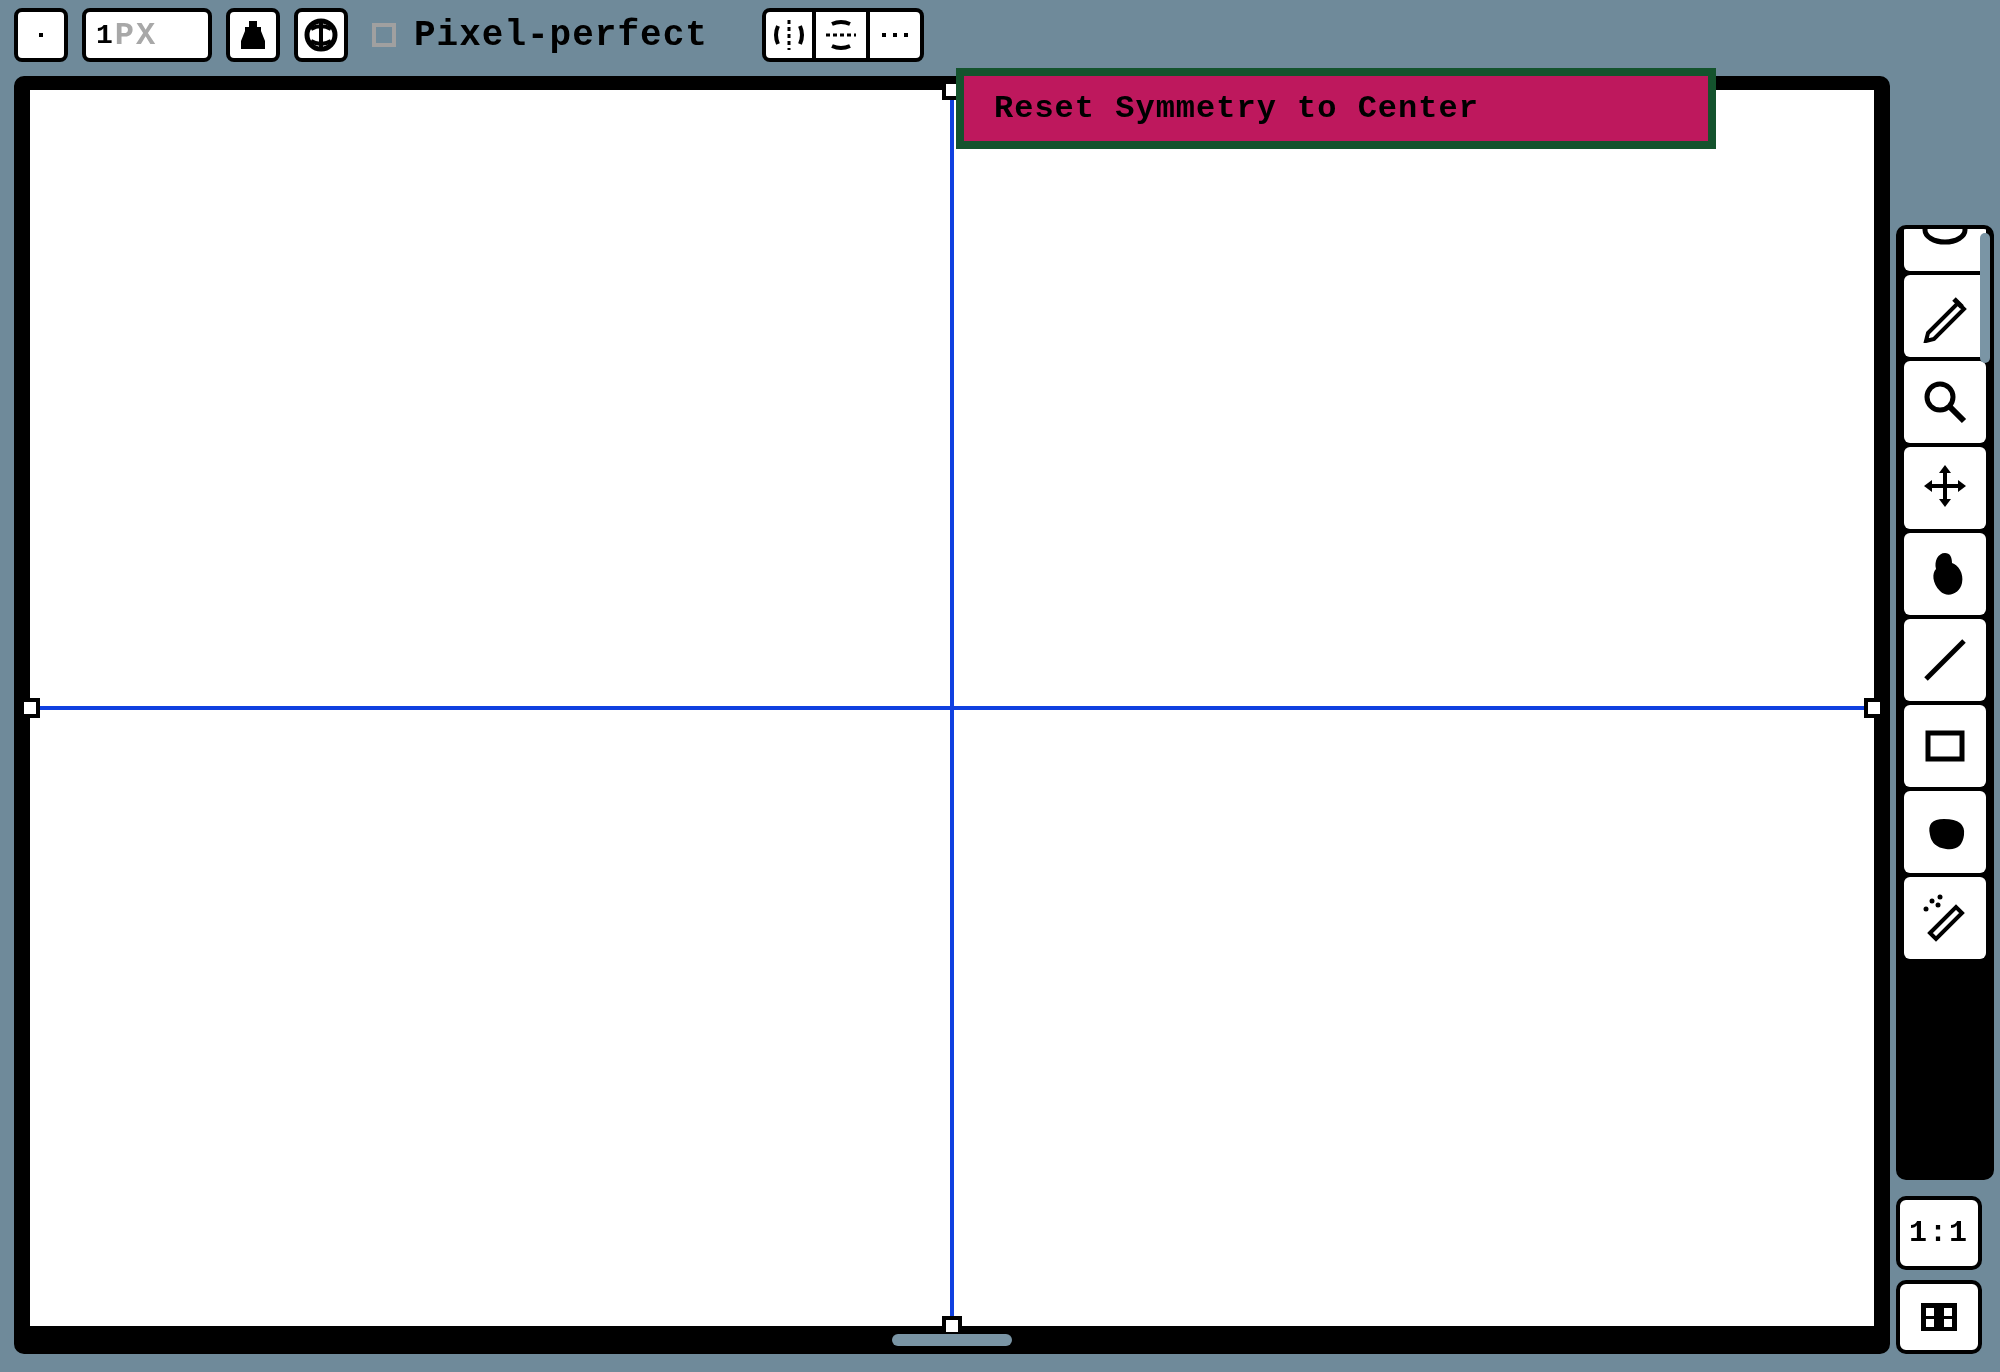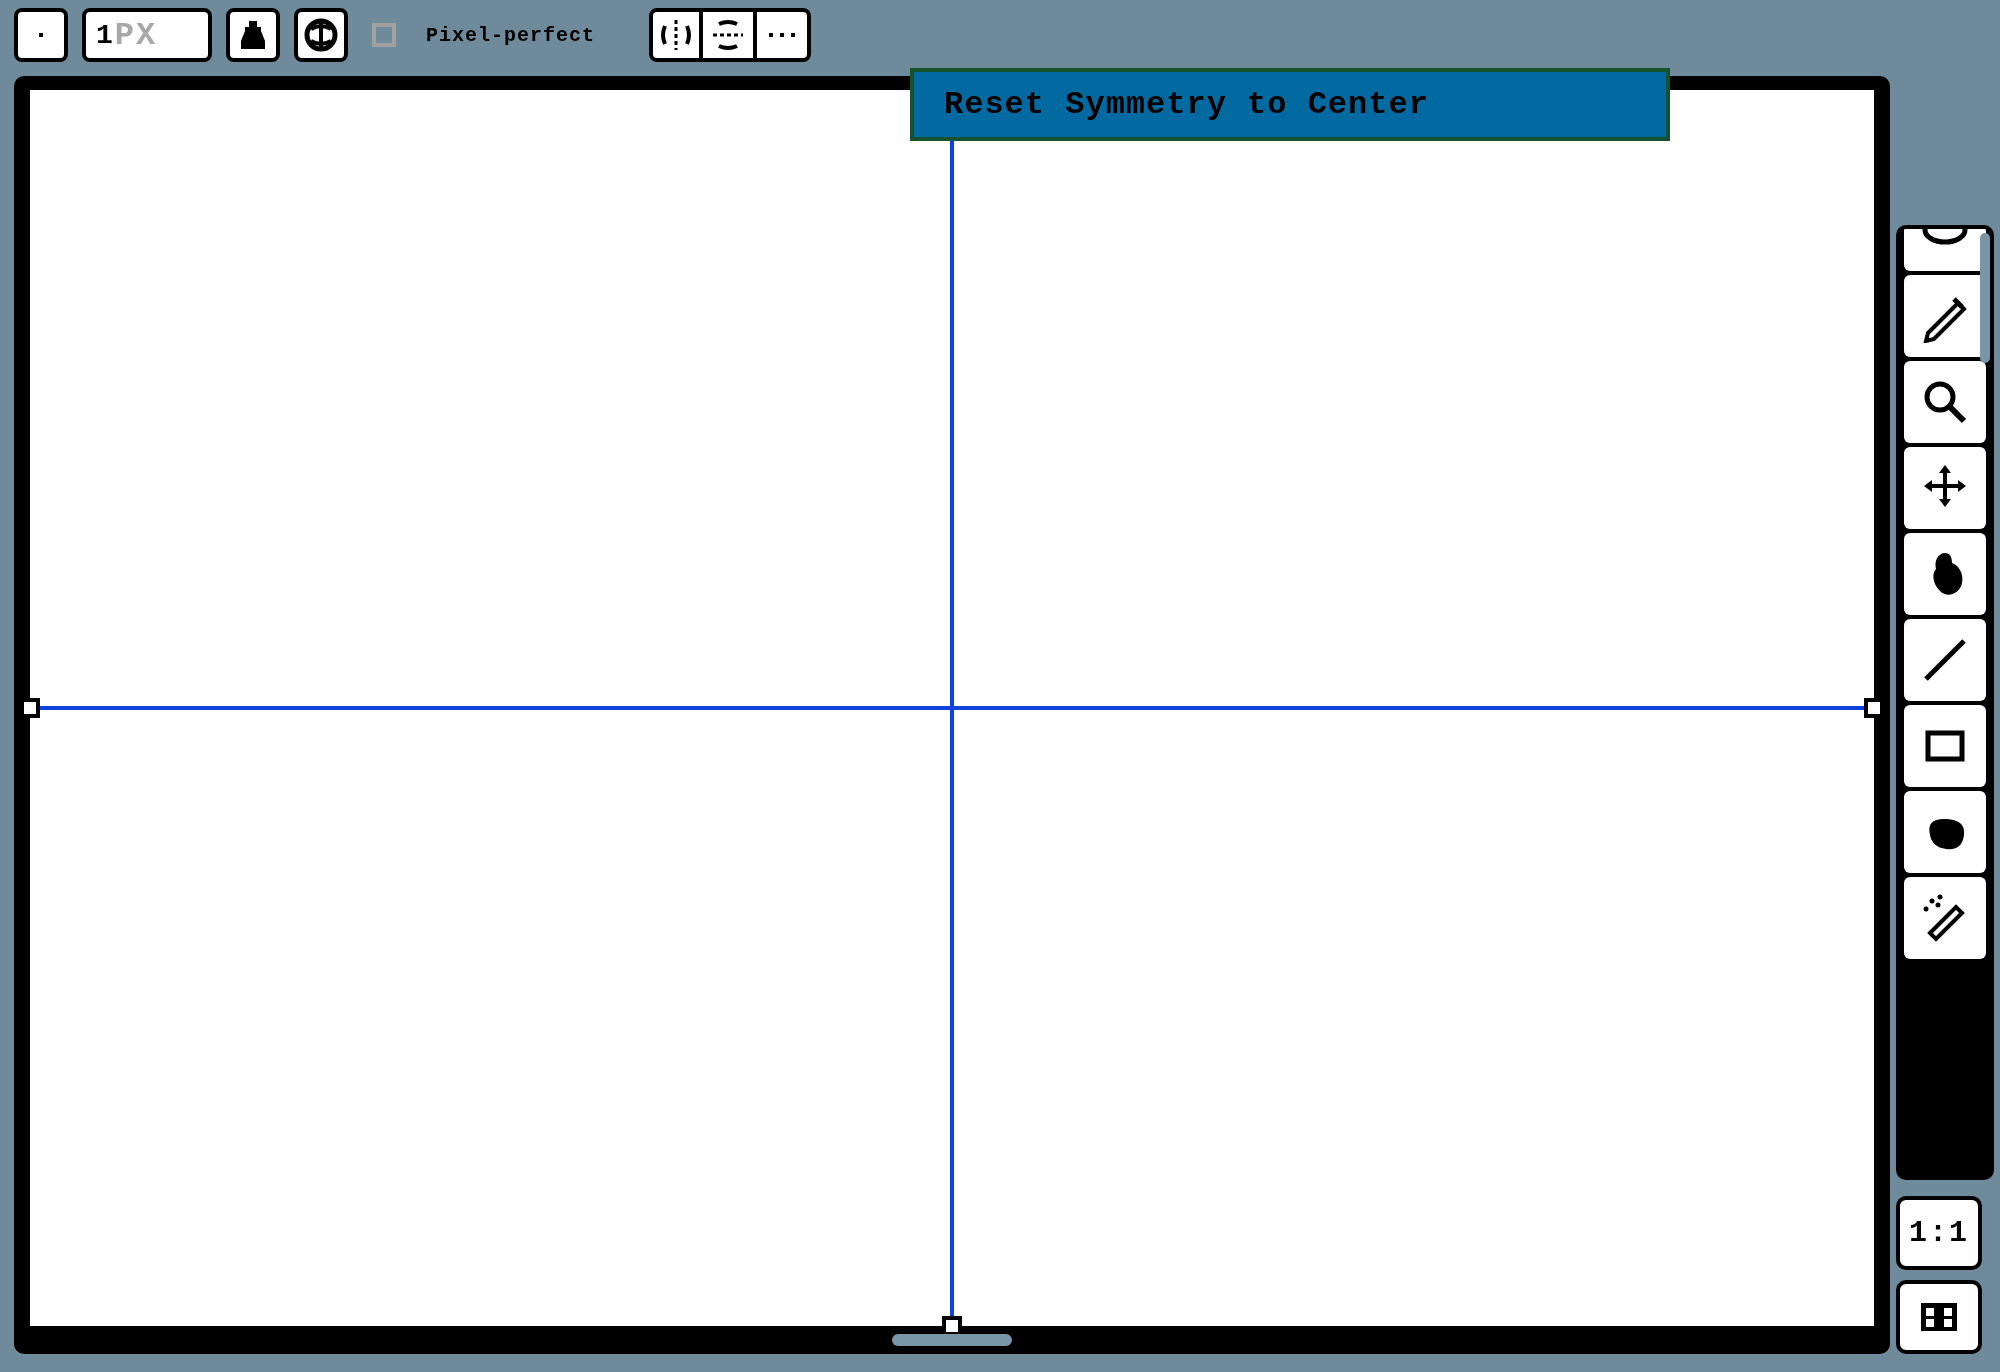--- a/index.html
+++ b/index.html
@@ -52,24 +52,24 @@
   .checkbox {
     width: 24px;
     height: 24px;
     border: 4px solid #a0a0a0;
     background: transparent;
     margin-left: 10px;
     flex-shrink: 0;
   }
 
   .pixel-perfect-label {
-    font-size: 20px;
+    font-size: 36px;
     color: #000;
     letter-spacing: 1px;
-    margin-left: 16px;
+    margin-left: 4px;
     text-align: right;
   }
 
   .sym-group {
     display: flex;
     margin-left: 40px;
   }
   .sym-btn {
     width: 54px;
     height: 54px;
@@ -79,24 +79,24 @@
     align-items: center;
     justify-content: center;
   }
   .sym-btn:first-child { border-radius: 8px 0 0 8px; }
   .sym-btn:last-child { border-radius: 0 8px 8px 0; }
   .sym-btn + .sym-btn { border-left: none; }
 
   .dropdown-menu {
     position: absolute;
     top: 68px;
-    left: 910px;
+    left: 956px;
     width: 760px;
-    background: #0369a1;
-    border: 4px solid #14532d;
+    background: #be185d;
+    border: 8px solid #14532d;
     padding: 6px 0;
     z-index: 100;
   }
   .menu-item {
     padding: 8px 30px;
     font-size: 32px;
     color: #000;
     letter-spacing: 1px;
     white-space: nowrap;
   }

